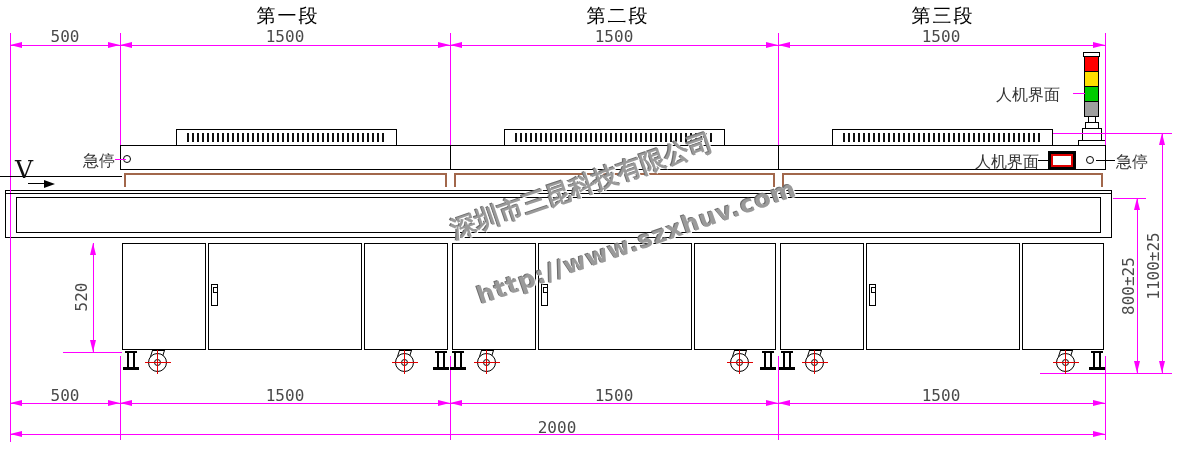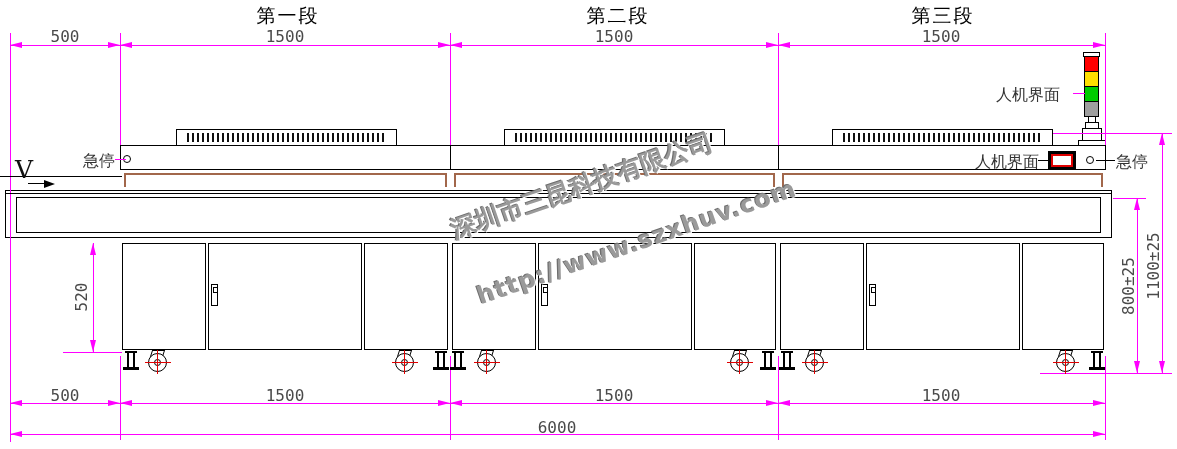--- a/index.html
+++ b/index.html
@@ -221,21 +221,21 @@
 
   <div class="t-dim" style="left:20px;top:27px;">500</div>
   <div class="t-dim" style="left:240px;top:27px;">1500</div>
   <div class="t-dim" style="left:569px;top:27px;">1500</div>
   <div class="t-dim" style="left:896px;top:27px;">1500</div>
 
   <div class="t-dim" style="left:20px;top:386px;">500</div>
   <div class="t-dim" style="left:240px;top:386px;">1500</div>
   <div class="t-dim" style="left:569px;top:386px;">1500</div>
   <div class="t-dim" style="left:896px;top:386px;">1500</div>
-  <div class="t-dim" style="left:512px;top:418px;">6000</div>
+  <div class="t-dim" style="left:512px;top:418px;">2000</div>
 
   <div class="t-dim-v" style="left:33px;top:288px;">520</div>
   <div class="t-dim-v" style="left:1080px;top:277px;">800±25</div>
   <div class="t-dim-v" style="left:1105px;top:257px;">1100±25</div>
 
   <div class="t-label" style="left:83px;top:151px;">急停</div>
   <div class="t-label" style="left:1116px;top:152px;">急停</div>
   <div class="t-label" style="left:975px;top:152px;">人机界面</div>
   <div class="t-label" style="left:996px;top:85px;">人机界面</div>
   <div class="t-label" style="left:15px;top:155px;font-family:'DejaVu Serif',serif;font-size:25px;color:#111;">V</div>

